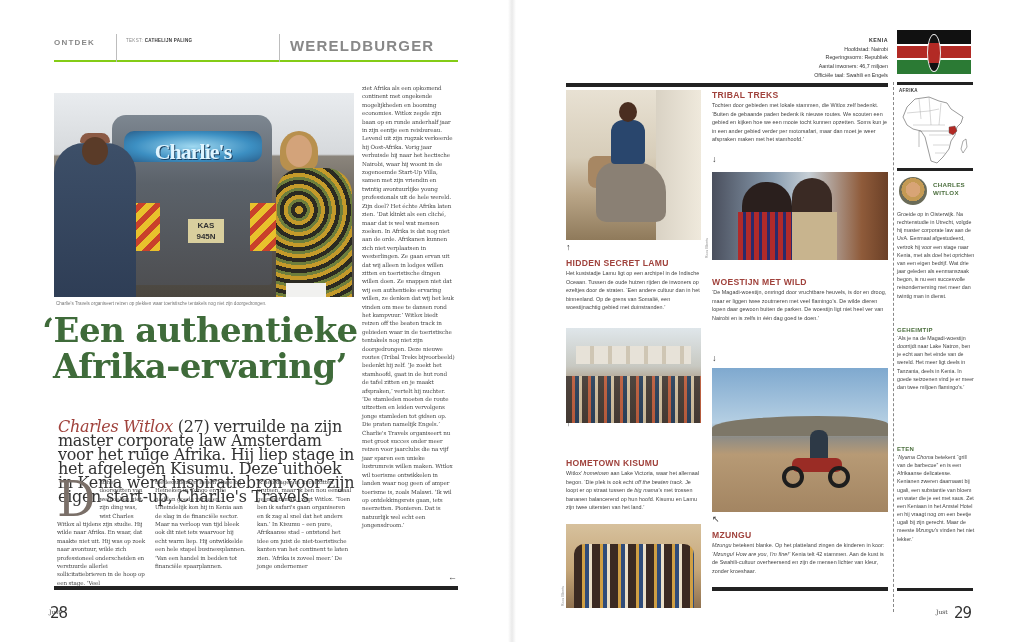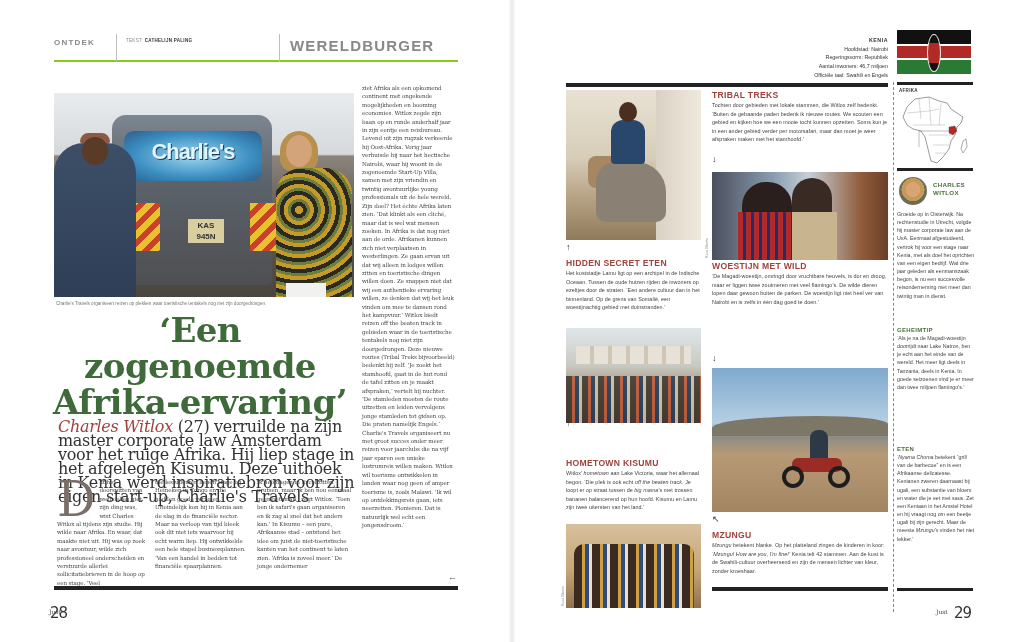--- a/index.html
+++ b/index.html
@@ -16,24 +16,24 @@
   .hdr .sec { position: absolute; top: 4px; font-size: 8px; letter-spacing: 1.2px; color: #888; font-weight: bold; }
   .hdr .sep { position: absolute; top: 0; width: 1px; height: 28px; background: #bdbdbd; }
   .hdr .author { position: absolute; left: 72px; top: 4px; font-size: 4.5px; color: #888; letter-spacing: .3px; }
   .hdr .author b { color: #333; }
 
   
   .hero { position: absolute; left: 54px; top: 93px; width: 300px; height: 204px; overflow: hidden;
           background: linear-gradient(180deg, #e9ecef 0%, #d6d9dc 30%, #8b857c 31%, #5f5a54 60%, #4a463f 100%); }
   .hero .van { position: absolute; left: 58px; top: 22px; width: 160px; height: 170px; border-radius: 14px 14px 4px 4px;
                background: linear-gradient(180deg, #7d8791 0%, #5b626a 40%, #4e4f52 100%); }
-  .hero .graffiti { position: absolute; left: 70px; top: 38px; width: 138px; height: 50px; border-radius: 10px;
+  .hero .graffiti { position: absolute; left: 70px; top: 38px; width: 138px; height: 31px; border-radius: 10px;
                     background: radial-gradient(ellipse at 50% 50%, #9fd8f0 0%, #3c8fc2 60%, #2a5e8a 100%);
                     color: #dff5ff; font-weight: bold; font-size: 22px; text-align: center; line-height: 42px;
-                    font-family: Liberation Sans, sans-serif; letter-spacing: -1px; text-shadow: 1px 1px 0 #1b3d5c; }
+                    font-family: Liberation Serif, serif; letter-spacing: -1px; text-shadow: 1px 1px 0 #1b3d5c; }
   .hero .stripe-l, .hero .stripe-r { position: absolute; top: 110px; width: 30px; height: 48px;
       background: repeating-linear-gradient(135deg, #e8c12c 0 6px, #c9412b 6px 12px); }
   .hero .stripe-l { left: 76px; } .hero .stripe-r { left: 196px; }
   .hero .plate { position: absolute; left: 134px; top: 126px; width: 36px; height: 24px; background: #d9cf9e;
                  font-size: 8px; font-weight: bold; color: #333; text-align: center; line-height: 11px; padding-top: 1px; }
   .hero .man1 { position: absolute; left: 0; top: 50px; width: 82px; height: 160px; border-radius: 30px 30px 0 0;
                 background: linear-gradient(180deg, #3d4f68 0%, #2e3d55 100%); }
   .hero .head1 { position: absolute; left: 28px; top: 44px; width: 26px; height: 28px; border-radius: 50%; background: #5a3b28; }
   .hero .cap1 { position: absolute; left: 26px; top: 40px; width: 30px; height: 10px; border-radius: 10px 10px 2px 2px; background: #8b5a45; }
   .hero .man2 { position: absolute; left: 222px; top: 75px; width: 76px; height: 140px; border-radius: 26px 26px 0 0;
@@ -148,21 +148,21 @@
     <div class="man1"></div>
     <div class="cap1"></div>
     <div class="head1"></div>
     <div class="hair2"></div>
     <div class="man2"></div>
     <div class="head2"></div>
     <div class="legs2"></div>
   </div>
   <div class="caption">Charlie's Travels organiseert reizen op plekken waar toeristische tentakels nog niet zijn doorgedrongen.</div>
 
-  <h1 class="headline">‘Een zogenoemde Afrika-ervaring’</h1>
+  <h1 class="headline">‘Een authentieke Afrika-ervaring’</h1>
 
   <p class="intro"><span class="name">Charles Witlox</span><span> (27) verruilde na zijn master corporate law Amsterdam voor het ruige Afrika. Hij liep stage in het afgelegen Kisumu. Deze uithoek in Kenia werd inspiratiebron voor zijn eigen start-up, Charlie's Travels</span></p>
 
   <div class="col col1">
     <span class="dropcap">D</span><span>at het doorspitten van wetboeken niet zijn ding was, wist Charles Witlox al tijdens zijn studie. Hij wilde naar Afrika. En waar, dat maakte niet uit. Hij was op zoek naar avontuur, wilde zich professioneel onderscheiden en verstuurde allerlei sollicitatiebrieven in de hoop op een stage. ‘Veel</span>
   </div>
   <div class="col col2">medestudenten liepen stage bij Heineken in Congo en die hadden goede verhalen.’ Uiteindelijk kon hij in Kenia aan de slag in de financiële sector. Maar na verloop van tijd bleek ook dit niet iets waarvoor hij echt warm liep. Hij ontwikkelde een hele stapel businessplannen. ‘Van een handel in bedden tot financiële spaarplannen.</div>
   <div class="col col3">Ik heb dagen in Excel zitten prutsen, maar ik ben nou eenmaal geen bèta­man,’ zegt Witlox. ‘Toen ben ik safari's gaan organiseren en ik zag al snel dat het anders kan.’ In Kisumu – een pure, Afrikaanse stad – ontstond het idee om juist de niet-toeristische kanten van het continent te laten zien. ‘Afrika is zoveel meer.’ De jonge ondernemer</div>
   <div class="col col4">ziet Afrika als een opkomend continent met ongekende mogelijkheden en booming economies. Witlox zegde zijn baan op en runde anderhalf jaar in zijn eentje een reisbureau. Levend uit zijn rugzak verkeerde hij Oost-Afrika. Vorig jaar verhuisde hij naar het hectische Nairobi, waar hij woont in de zogenoemde Start-Up Villa, samen met zijn vriendin en twintig avontuurlijke young professionals uit de hele wereld. Zijn doel? Het échte Afrika laten zien. ‘Dat klinkt als een cliché, maar dat is wel wat mensen zoeken. In Afrika is dat nog niet aan de orde. Afrikanen kunnen zich niet verplaatsen in westerlingen. Ze gaan ervan uit dat wij alleen in lodges willen zitten en toeristische dingen willen doen. Ze snappen niet dat wij een authentieke ervaring willen, ze denken dat wij het leuk vinden om mee te dansen rond het kampvuur.’ Witlox biedt reizen off the beaten track in gebieden waar in de toeristische tentakels nog niet zijn doorgedrongen. Deze nieuwe routes (Tribal Treks bijvoorbeeld) bedenkt hij zelf. ‘Je zoekt het stamhoofd, gaat in de hut rond de tafel zitten en je maakt afspraken,’ vertelt hij nuchter. ‘De stamleden moeten de route uitzetten en leiden vervolgens jonge stamleden tot gidsen op. Die praten namelijk Engels.’ Charlie's Travels organiseert nu met groot succes onder meer reizen voor jaarclubs die na vijf jaar sparen een unieke lustrumreis willen maken. Witlox wil toerisme ontwikkelen in landen waar nog geen of amper toerisme is, zoals Malawi. ‘Ik wil op ontdekkingsreis gaan, iets neerzetten. Pionieren. Dat is natuurlijk wel echt een jongensdroom.’</div>
   <span class="arrow-back">←</span>
@@ -239,25 +239,25 @@
 <span class="photocredit" style="left:561px; top:606px;">Roos Elberts</span>
 
 <div class="box" style="left:712px; top:90px; width:176px;">
   <h3>TRIBAL TREKS</h3>
   <p>Tochten door gebieden met lokale stammen, die Witlox zelf bedenkt. ‘Buiten de gebaande paden bedenk ik nieuwe routes. We scouten een gebied en kijken hoe we een mooie tocht kunnen opzetten. Soms kun je in een ander gebied verder per motorsafari, maar dan moet je weer afspraken maken met het stamhoofd.’</p>
 </div>
 <span class="arrow" style="left:712px; top:154px;">↓</span>
 
 <span class="arrow" style="left:566px; top:242px;">↑</span>
 <div class="box" style="left:566px; top:258px; width:138px;">
-  <h3>HIDDEN SECRET ETEN</h3>
+  <h3>HIDDEN SECRET LAMU</h3>
   <p>Het kuststadje Lamu ligt op een archipel in de Indische Oceaan. Tussen de oude huizen rijden de inwoners op ezeltjes door de straten. ‘Een andere cultuur dan in het binnenland. Op de grens van Somalië, een woestijnachtig gebied met duinstranden.’</p>
 </div>
 
-<div class="box" style="left:712px; top:261px; width:176px;">
+<div class="box" style="left:712px; top:277px; width:176px;">
   <h3>WOESTIJN MET WILD</h3>
   <p>‘De Magadi-woestijn, omringd door vruchtbare heuvels, is dor en droog, maar er liggen twee zoutmeren met veel flamingo's. De wilde dieren lopen daar gewoon buiten de parken. De woestijn ligt niet heel ver van Nairobi en is zelfs in één dag goed te doen.’</p>
 </div>
 <span class="arrow" style="left:712px; top:353px;">↓</span>
 
 <span class="arrow" style="left:566px; top:418px;">↑</span>
 <div class="box" style="left:566px; top:458px; width:138px;">
   <h3>HOMETOWN KISUMU</h3>
   <p><span>Witlox' </span><i>hometown</i><span> aan Lake Victoria, waar het allemaal begon. ‘Die plek is ook echt </span><i>off the beaten track</i><span>. Je loopt er op straat tussen de </span><i>big mama's</i><span> met trossen bananen balancerend op hun hoofd. Kisumu en Lamu zijn twee uitersten van het land.’</span></p>
 </div>

